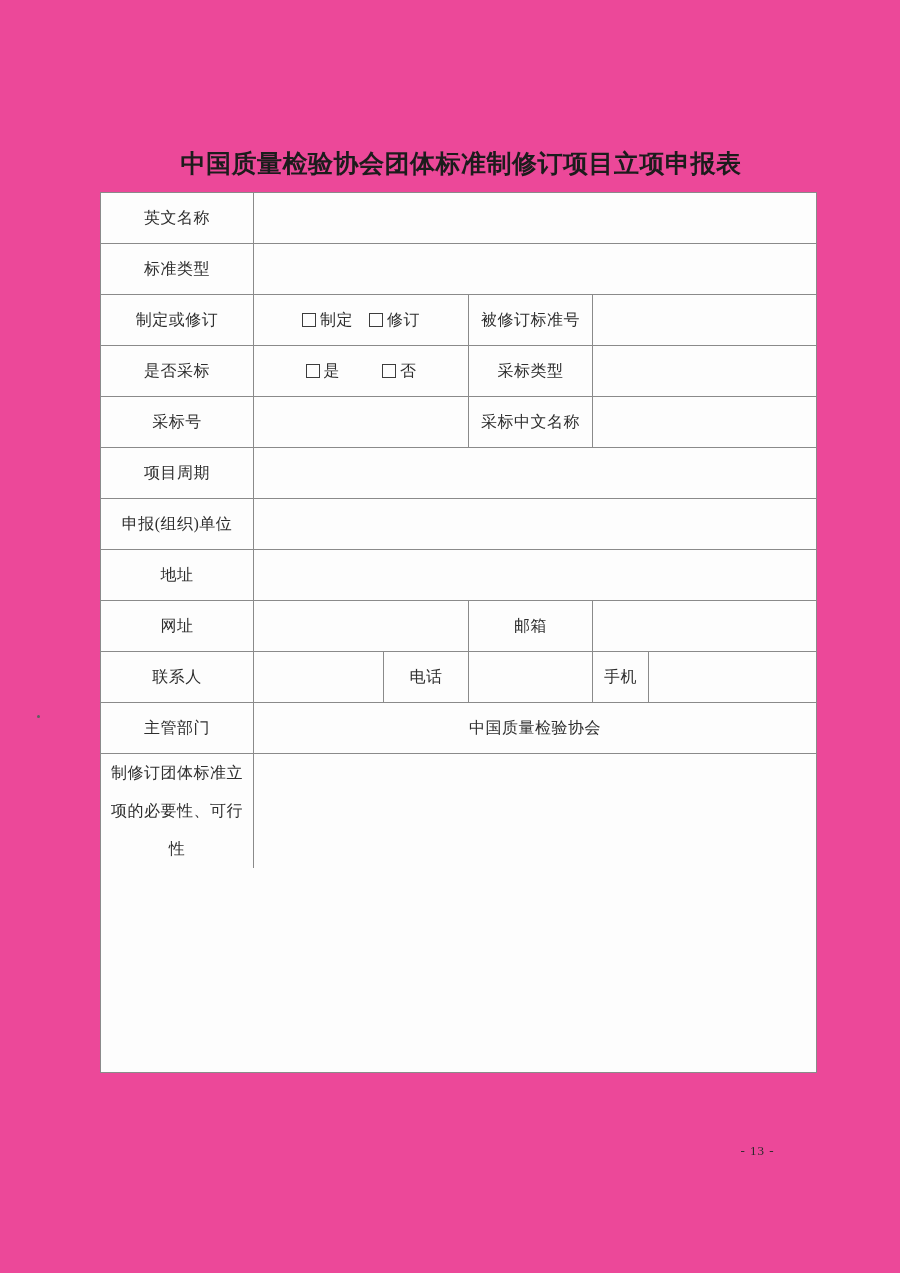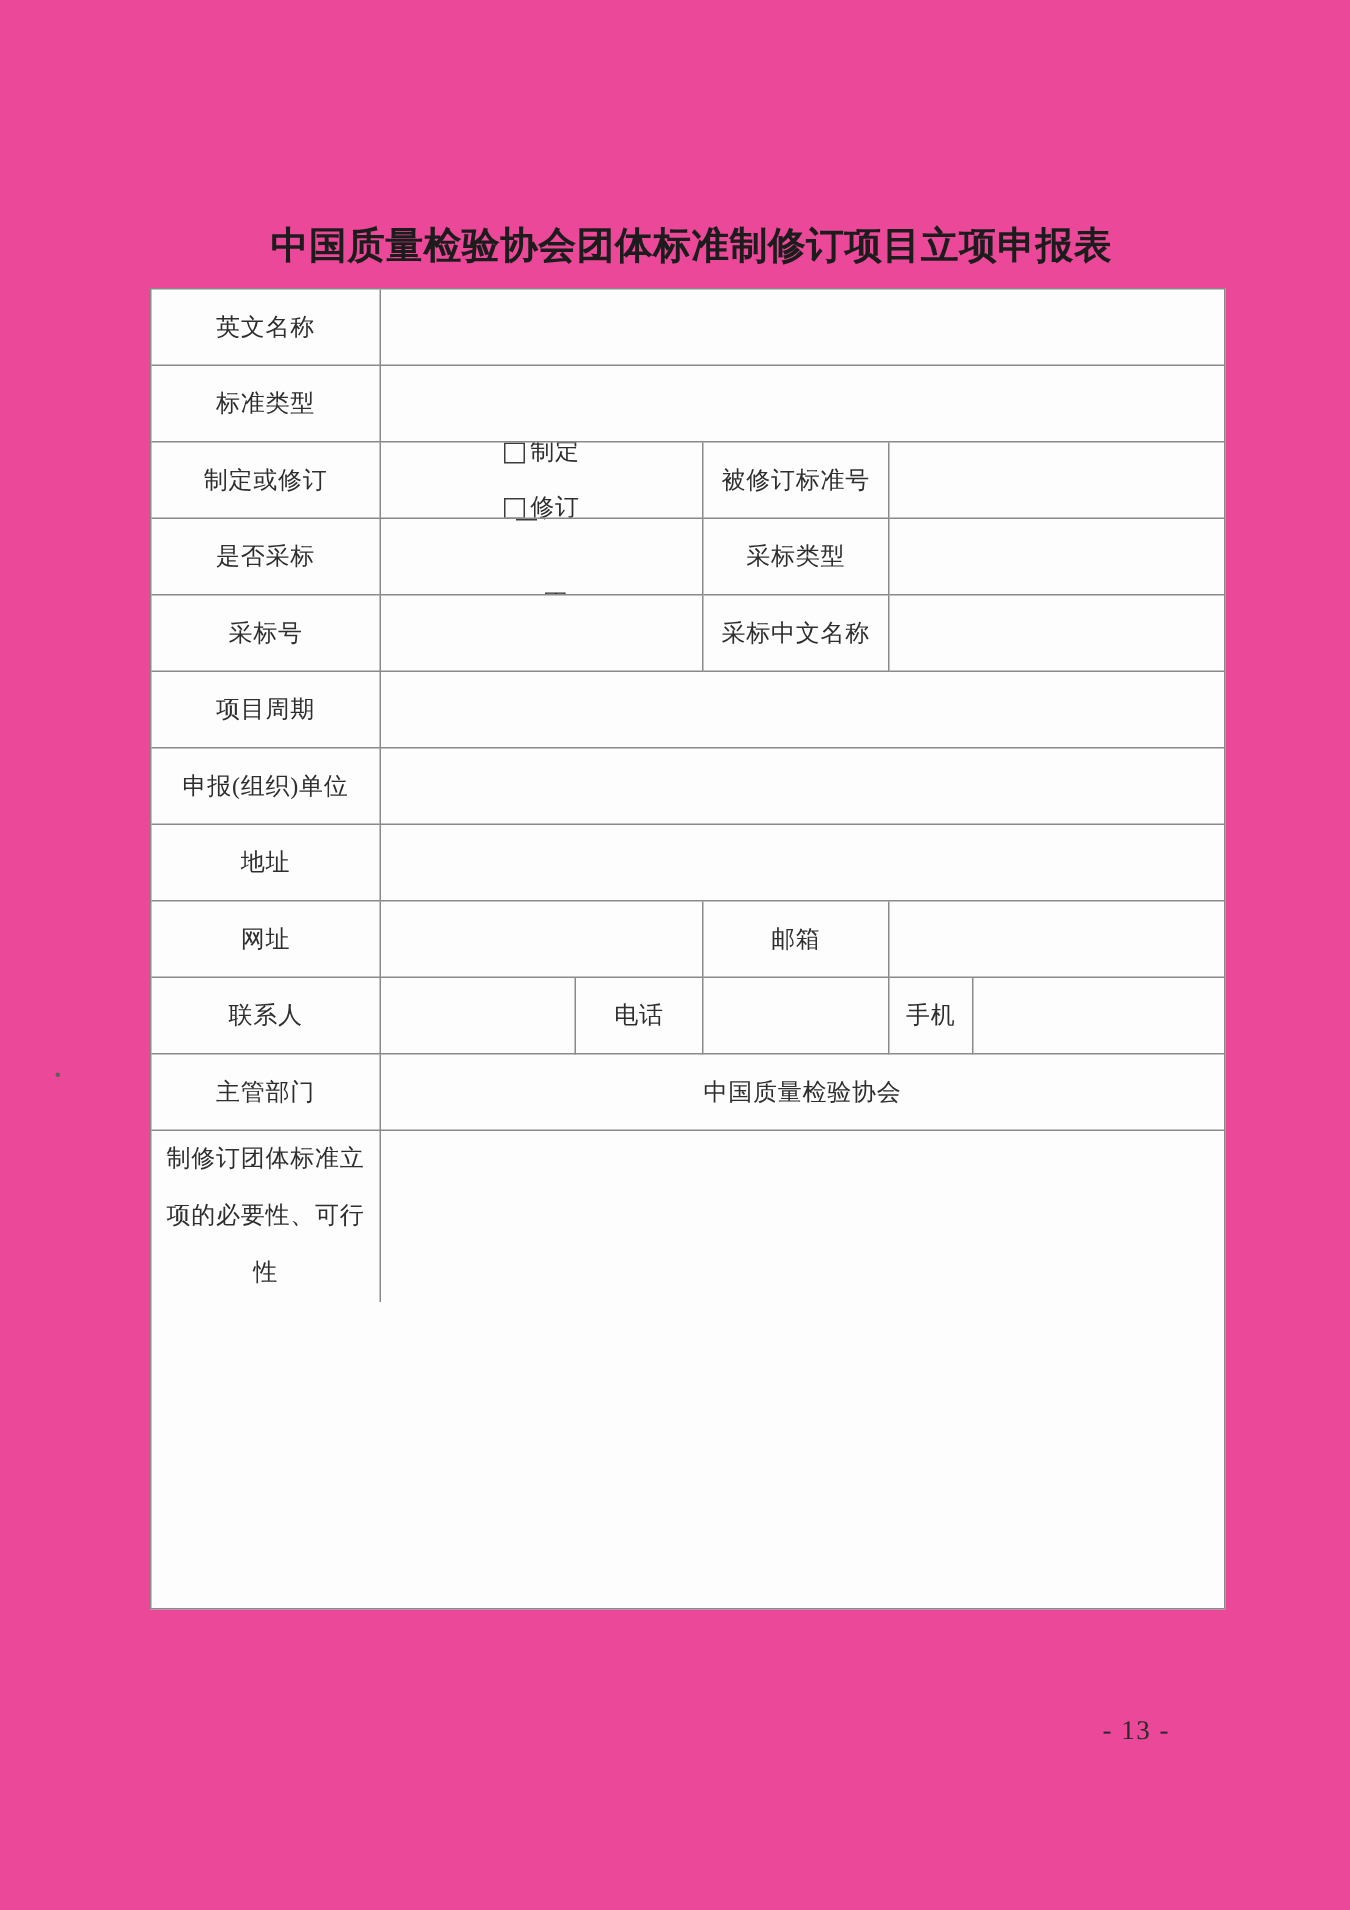--- a/index.html
+++ b/index.html
@@ -65,21 +65,21 @@
   .row .cell:last-child { border-right: none; }
   .row:last-child .cell { border-bottom: none; }
   .w-label { width: 153px; }
   .w-rest  { flex: 1; }
   .w-mid   { width: 215px; }
   .w-sub   { width: 124px; }
   .w-name  { width: 130px; }
   .w-tel-l { width: 85px; }
   .w-tel   { width: 124px; }
   .w-mob-l { width: 56px; }
-  .opts { display: flex; align-items: center; flex-direction: column; }
+  .opts { display: flex; align-items: center; }
   .opts.narrow-gap { gap: 16px; }
   .opts.wide-gap   { gap: 42px; }
   .opt { display: inline-flex; align-items: center; }
   .cb {
     width: 12px;
     height: 12px;
     border: 1px solid #3c3c3c;
     display: inline-block;
     margin-right: 4px;
     background: transparent;
@@ -89,21 +89,21 @@
     text-align: center;
     line-height: 38px;
     word-break: break-all;
   }
   .page-number {
     position: absolute;
     left: 695px;
     top: 1143px;
     width: 125px;
     text-align: center;
-    font-size: 18px;
+    font-size: 13px;
     letter-spacing: 1px;
     color: #2a2a2a;
     white-space: pre;
   }
   .speck {
     position: absolute;
     left: 37px;
     top: 715px;
     width: 3px;
     height: 3px;

